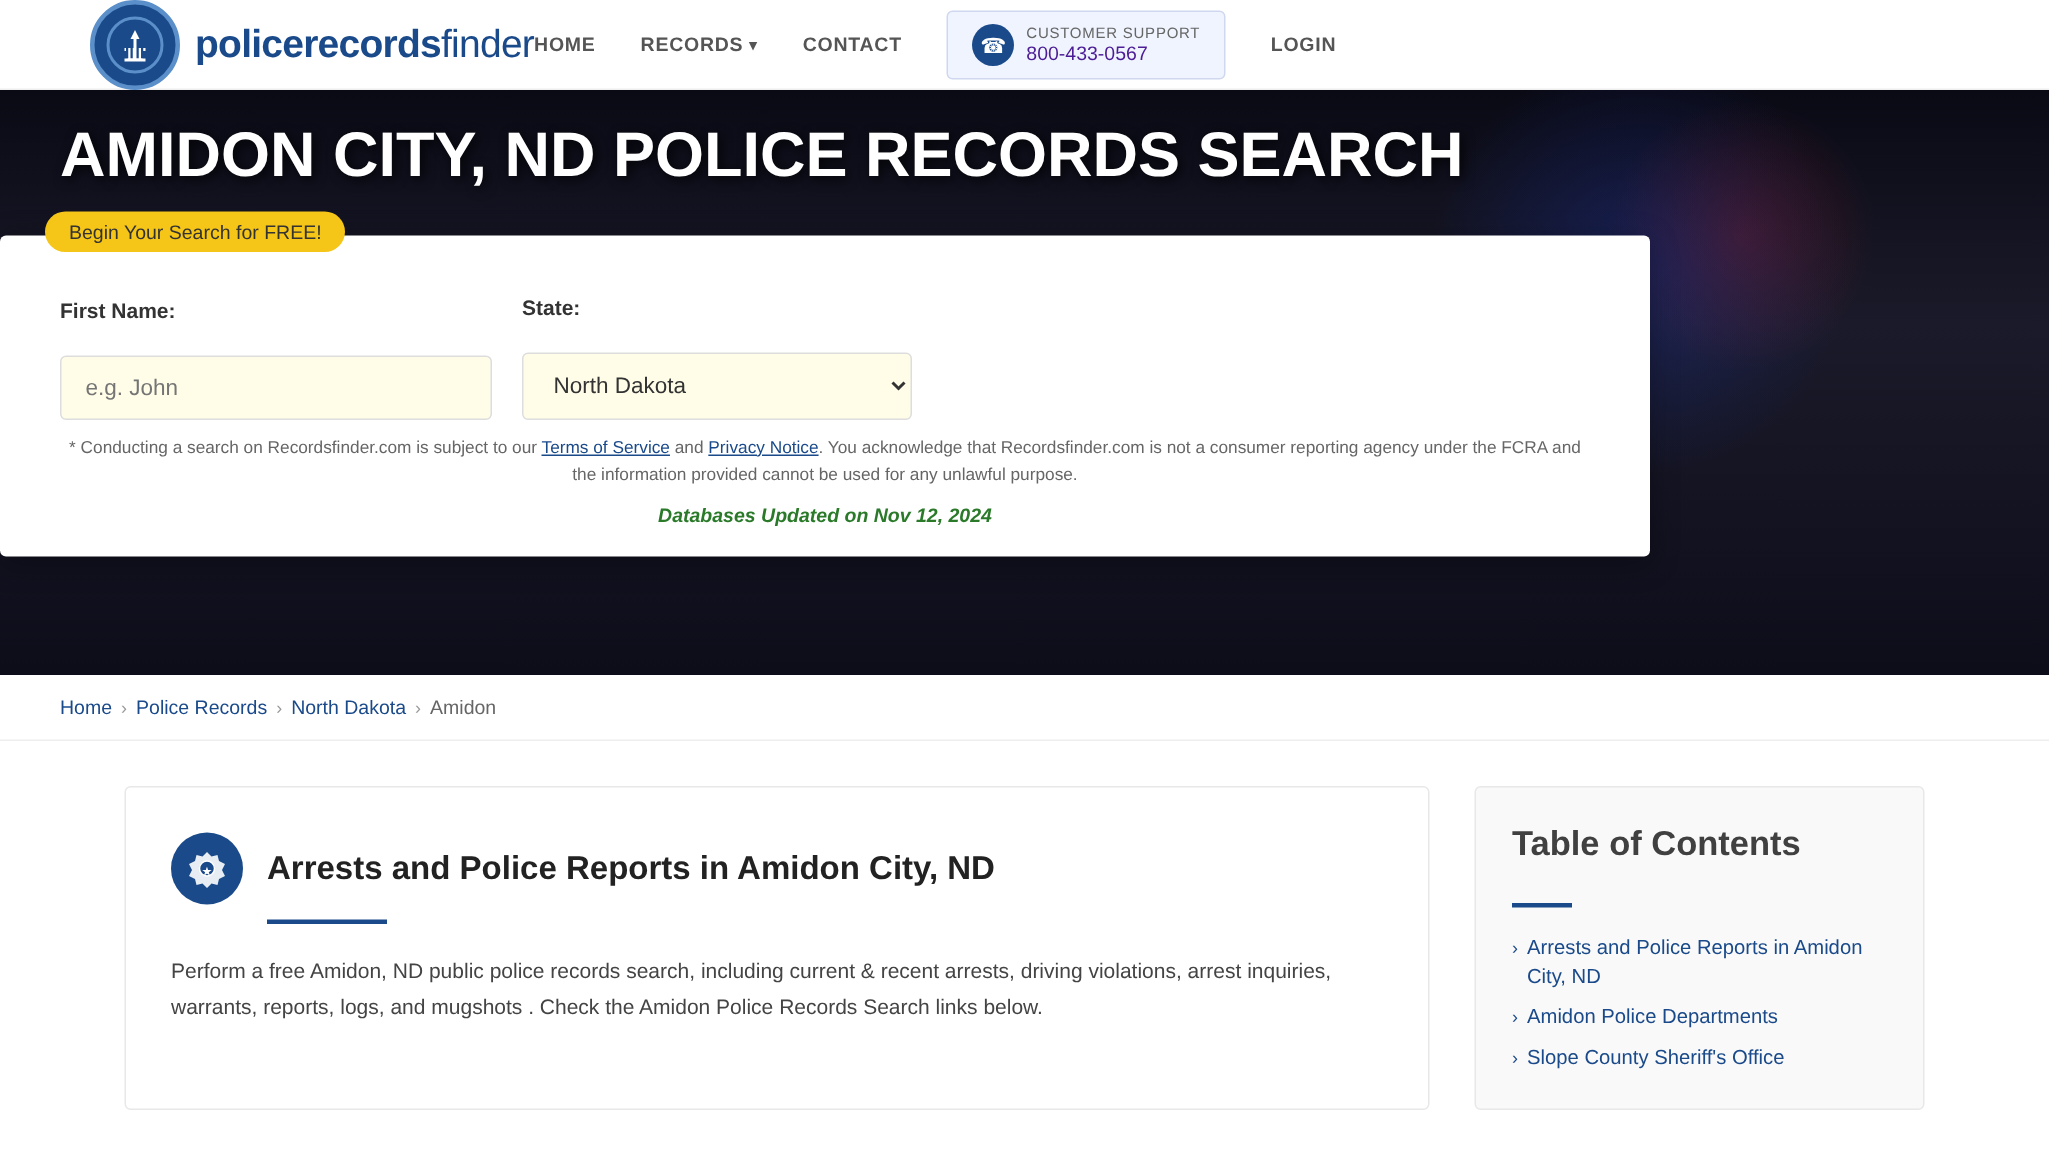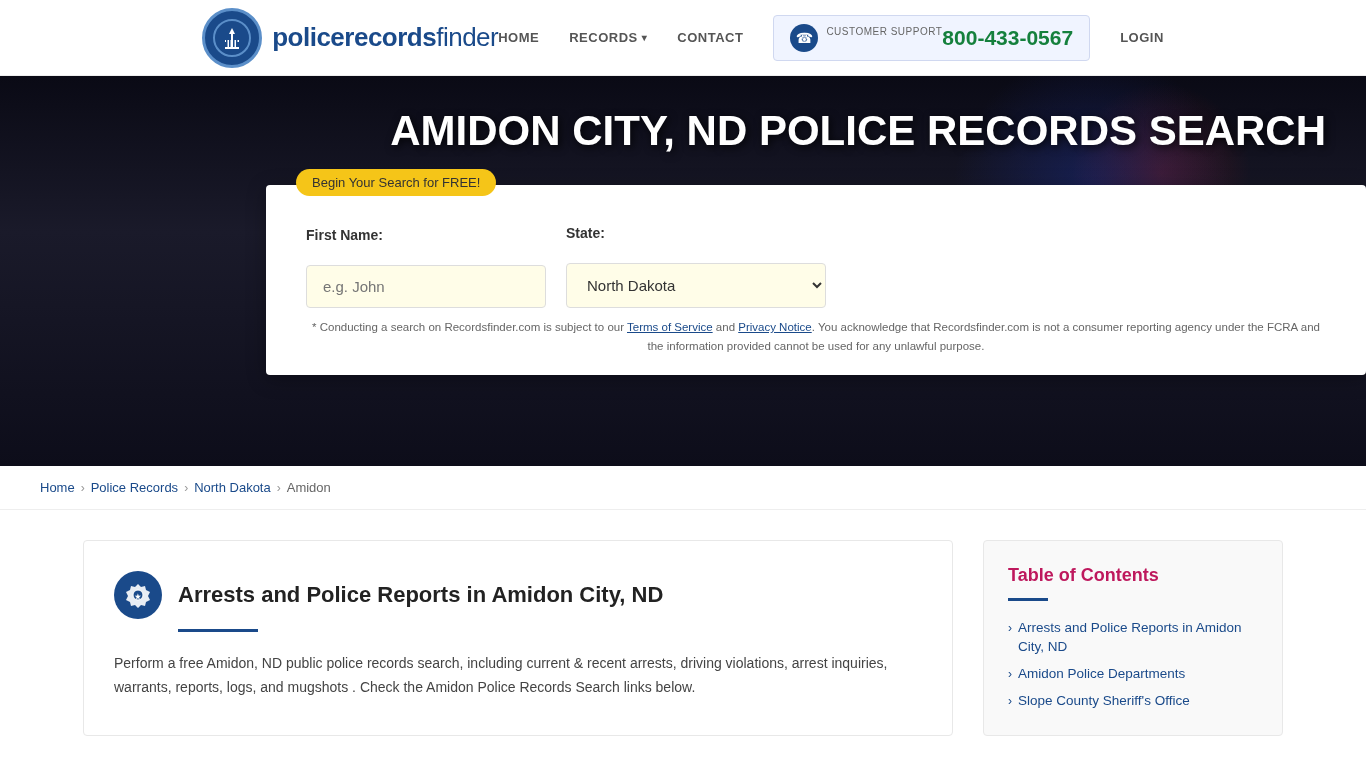--- a/index.html
+++ b/index.html
@@ -2,25 +2,25 @@
 <html><head>
   <meta charset="utf-8">
   <style>
     * { margin: 0; padding: 0; box-sizing: border-box; }
     body { font-family: Arial, sans-serif; font-size: 14px; color: #333; background: #fff; }
 
     
     .header {
       display: flex;
       align-items: center;
-      justify-content: center;
-      padding: 10px 40px;
+      justify-content: flex-start;
+      padding: 10px 60px;
       background: #fff;
       border-bottom: 1px solid #eee;
-      height: 76px;
+      height: 60px;
       position: relative;
       z-index: 10;
     }
     .logo-area {
       display: flex;
       align-items: center;
       gap: 10px;
     }
     .logo-circle {
       width: 60px;
@@ -84,50 +84,51 @@
       background: #1a4a8a;
       border-radius: 50%;
       display: flex;
       align-items: center;
       justify-content: center;
       color: #fff;
       font-size: 14px;
     }
     .customer-support-text {
       display: flex;
+      flex-direction: column;
     }
     .cs-label {
       font-size: 10px;
       color: #666;
       text-transform: uppercase;
       letter-spacing: 0.5px;
     }
     .cs-phone {
-      font-size: 21px;
-      font-weight: 700;
-      color: #15803d;
+      font-size: 13px;
+      font-weight: 400;
+      color: #4c1d95;
     }
     .login-link {
       color: #555;
       text-decoration: none;
       font-size: 13px;
       font-weight: 700;
       letter-spacing: 0.5px;
       text-transform: uppercase;
       cursor: pointer;
     }
 
     
     .hero {
       position: relative;
       background: #3b82f6;
       min-height: 390px;
       display: flex;
       flex-direction: column;
-      align-items: flex-end;
+      align-items: flex-start;
       justify-content: center;
       overflow: hidden;
     }
     .hero-bg {
       position: absolute;
       inset: 0;
       background: linear-gradient(rgba(0,0,0,0.55), rgba(0,0,0,0.6)),
         repeating-linear-gradient(90deg, #1a1a2e 0px, #1a2a3e 50px, #0d1b2a 100px);
       
       background-color: #1a1a1a;
@@ -192,21 +193,21 @@
       font-size: 14px;
       font-weight: 600;
       color: #333;
     }
     .form-group input {
       border: 1px solid #ddd;
       border-radius: 4px;
       padding: 12px 16px;
       font-size: 15px;
       background: #fffde8;
-      width: 240px;
+      width: 288px;
       outline: none;
       color: #aaa;
     }
     .form-group select {
       border: 1px solid #ddd;
       border-radius: 4px;
       padding: 12px 16px;
       font-size: 15px;
       background: #fffde8;
       width: 260px;
@@ -333,24 +334,24 @@
       margin-bottom: 20px;
     }
     .article-body {
       font-size: 14px;
       color: #444;
       line-height: 1.7;
     }
 
     
     .toc-title {
-      font-size: 18px;
+      font-size: 23px;
       font-weight: 700;
-      color: #be185d;
-      margin-bottom: 12px;
+      color: #404040;
+      margin-bottom: 26px;
     }
     .toc-divider {
       width: 40px;
       height: 3px;
       background: #1a4a8a;
       margin-bottom: 18px;
     }
     .toc-list {
       list-style: none;
       display: flex;
@@ -431,20 +432,23 @@
         <label>First Name:</label>
         <input type="text" placeholder="e.g. John" style="">
       </div>
       <div class="form-group">
         <label>State:</label>
         <select id="state-select"><option value="Alabama">Alabama</option><option value="Alaska">Alaska</option><option value="Arizona">Arizona</option><option value="Arkansas">Arkansas</option><option value="California">California</option><option value="Colorado">Colorado</option><option value="Connecticut">Connecticut</option><option value="Delaware">Delaware</option><option value="Florida">Florida</option><option value="Georgia">Georgia</option><option value="Hawaii">Hawaii</option><option value="Idaho">Idaho</option><option value="Illinois">Illinois</option><option value="Indiana">Indiana</option><option value="Iowa">Iowa</option><option value="Kansas">Kansas</option><option value="Kentucky">Kentucky</option><option value="Louisiana">Louisiana</option><option value="Maine">Maine</option><option value="Maryland">Maryland</option><option value="Massachusetts">Massachusetts</option><option value="Michigan">Michigan</option><option value="Minnesota">Minnesota</option><option value="Mississippi">Mississippi</option><option value="Missouri">Missouri</option><option value="Montana">Montana</option><option value="Nebraska">Nebraska</option><option value="Nevada">Nevada</option><option value="New Hampshire">New Hampshire</option><option value="New Jersey">New Jersey</option><option value="New Mexico">New Mexico</option><option value="New York">New York</option><option value="North Carolina">North Carolina</option><option value="North Dakota" selected="">North Dakota</option><option value="Ohio">Ohio</option><option value="Oklahoma">Oklahoma</option><option value="Oregon">Oregon</option><option value="Pennsylvania">Pennsylvania</option><option value="Rhode Island">Rhode Island</option><option value="South Carolina">South Carolina</option><option value="South Dakota">South Dakota</option><option value="Tennessee">Tennessee</option><option value="Texas">Texas</option><option value="Utah">Utah</option><option value="Vermont">Vermont</option><option value="Virginia">Virginia</option><option value="Washington">Washington</option><option value="West Virginia">West Virginia</option><option value="Wisconsin">Wisconsin</option><option value="Wyoming">Wyoming</option></select>
       </div>
     </div>
     <p class="search-disclaimer">
       * Conducting a search on Recordsfinder.com is subject to our <a href="#">Terms of Service</a> and <a href="#">Privacy Notice</a>. You acknowledge that Recordsfinder.com is not a consumer reporting agency under the FCRA and the information provided cannot be used for any unlawful purpose.
+    </p>
+    <p class="db-updated">
+      <span>Databases Updated on </span><span>Nov 12, 2024</span>
     </p>
   </div>
 </section>
 
 <nav class="breadcrumb">
   <a href="#">Home</a>
   <span class="sep">›</span>
   <a href="#">Police Records</a>
   <span class="sep">›</span>
   <a href="#">North Dakota</a>

